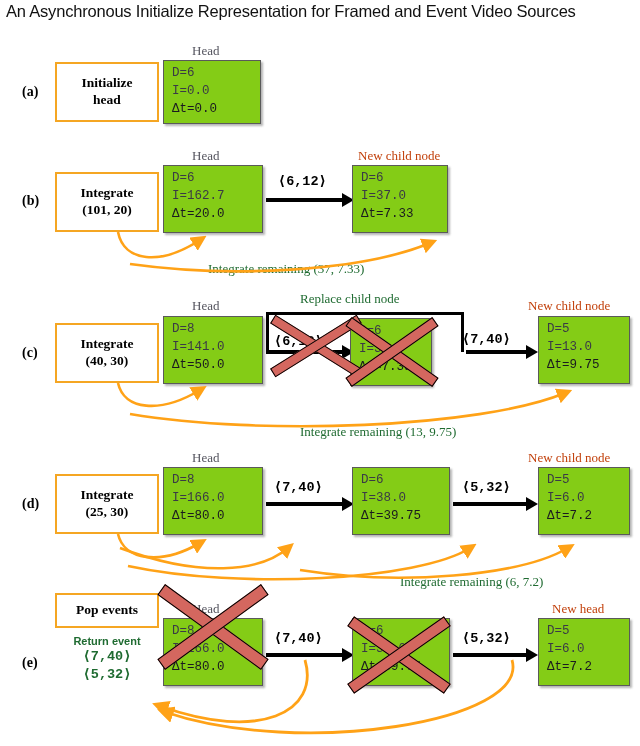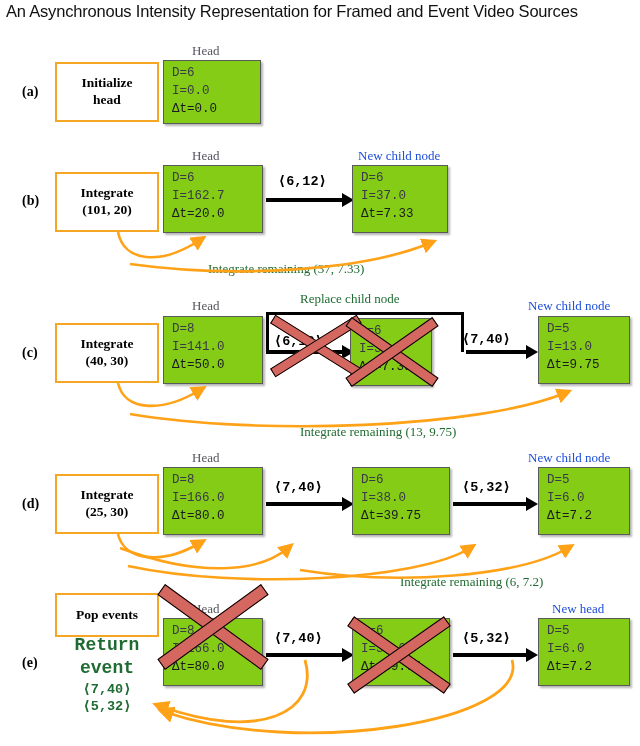--- a/index.html
+++ b/index.html
@@ -30,21 +30,21 @@
             font-family:"Liberation Mono","DejaVu Sans Mono",monospace;
             font-size:12.5px;color:#3a3a46;}
   .node .ln.r1{top:5px;}
   .node .ln.r2{top:23px;}
   .node .ln.r3{top:41px;color:#1a1a20;}
 
   
   .cap{position:absolute;font-family:"Liberation Serif",serif;
        font-size:13px;white-space:nowrap;z-index:4;}
   .cap.gray{color:#55555f;}
-  .cap.green{color:#1d4ed8;}
+  .cap.green{color:#c2410c;}
 
   
   .arrow{position:absolute;height:4px;background:#000;z-index:2;}
   .arrow:after{content:"";position:absolute;right:-10px;top:-5px;
                width:0;height:0;border-left:12px solid #000;
                border-top:7px solid transparent;border-bottom:7px solid transparent;}
   .arrow-label{position:absolute;font-family:"Liberation Mono","DejaVu Sans Mono",monospace;
                font-weight:bold;font-size:13.5px;white-space:nowrap;z-index:4;}
 
   
@@ -59,28 +59,28 @@
   
   .cross{position:absolute;z-index:8;pointer-events:none;}
   .cross span{position:absolute;left:50%;top:50%;background:#d4675f;
               border:1px solid #000;box-sizing:border-box;}
 
   
   .curves{position:absolute;left:0;top:0;width:640px;height:746px;z-index:6;}
 
   
   .seq{position:absolute;text-align:center;color:#1f6b31;z-index:5;}
-  .seq .hdr{font-family:Liberation Mono, monospace;font-weight:bold;font-size:18px;line-height:1.3;}
+  .seq .hdr{font-family:Liberation Sans, sans-serif;font-weight:bold;font-size:11px;line-height:1.3;}
   .seq .ev{font-family:"Liberation Mono","DejaVu Sans Mono",monospace;
            font-weight:bold;font-size:13.5px;line-height:1.3;}
 </style>
 </head>
 <body>
 
-<div class="title">An Asynchronous Intensity Representation for Framed and Event Video Sources</div>
+<div class="title">An Asynchronous Initialize Representation for Framed and Event Video Sources</div>
 
 <svg class="curves" viewBox="0 0 640 746" xmlns="http://www.w3.org/2000/svg">
   <defs>
     <marker id="ah" markerWidth="6" markerHeight="6" refX="3" refY="3" orient="auto">
       <path d="M0,0 L6,3 L0,6 Z" fill="#FFA217"></path>
     </marker>
   </defs>
   <g fill="none" stroke="#FFA217" stroke-width="2.6" marker-end="url(#ah)">
 
     <path d="M118,232 C124,262 160,266 200,240"></path>
@@ -197,21 +197,21 @@
 <div class="arrow-label" style="left:462px;top:478px">⟨5,32⟩</div>
 <div class="cap green" style="left:528px;top:450px">New child node</div>
 <div class="node" style="left:538px;top:467px;width:92px;height:68px">
   <div class="ln r1">D=5</div>
   <div class="ln r2">I=6.0</div>
   <div class="ln r3">Δt=7.2</div>
 </div>
 <div class="green-note" style="left:400px;top:574px">Integrate remaining (6, 7.2)</div>
 
 <div class="panel-letter" style="left:22px;top:655px">(e)</div>
-<div class="action-box" style="left:55px;top:593px;width:104px;height:44px">
+<div class="action-box" style="left:55px;top:593px;width:104px;height:35px">
   <span>Pop events</span>
 </div>
 <div class="seq" style="left:47px;top:634px;width:120px">
   <div class="hdr">Return event</div>
   <div class="ev">⟨7,40⟩</div>
   <div class="ev">⟨5,32⟩</div>
 </div>
 
 <div class="cap gray" style="left:192px;top:601px">Head</div>
 <div class="node" style="left:163px;top:618px;width:100px;height:68px">

